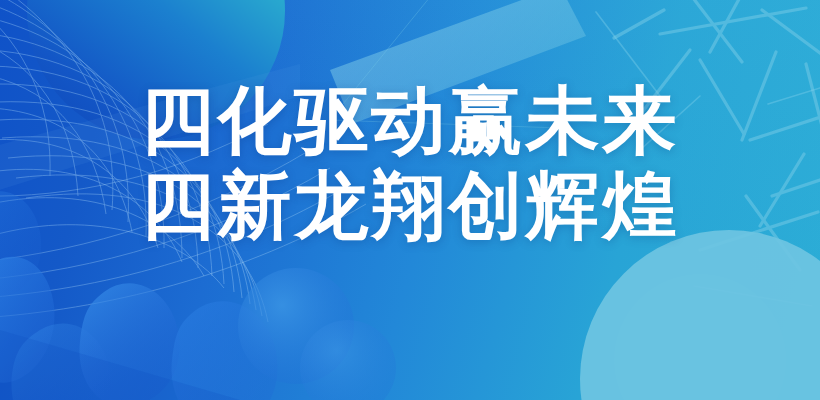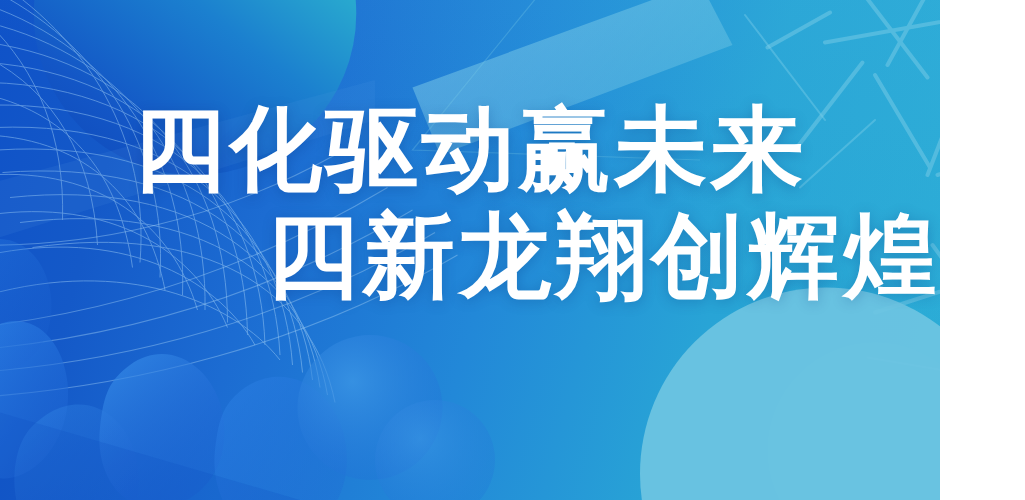--- a/index.html
+++ b/index.html
@@ -1,21 +1,21 @@
 <!DOCTYPE html>
 <html lang="zh"><head>
 <meta charset="utf-8">
 <title>Banner</title>
 <style>
   html,body{margin:0;padding:0;background:#fff;}
   *{box-sizing:border-box;}
 
   #banner{
     position:relative;
-    width:752px;
+    width:820px;
     height:400px;
     overflow:hidden;
     font-family:"DejaVu Sans","Liberation Sans",sans-serif;
     background:#1a64d4;
   }
 
   
   .bg-base{
     position:absolute; inset:0;
     background:linear-gradient(105deg,
@@ -61,21 +61,21 @@
   .headline{
     display:block;
     color:#ffffff;
     font-size:74px;
     line-height:1.19;
     font-weight:700;
     letter-spacing:3px;
     text-shadow:0 2px 10px rgba(8,48,120,0.26);
     white-space:nowrap;
   }
-  .headline.l2{ margin-top:-3px;text-align:right; }
+  .headline.l2{ margin-top:-3px; }
 
   
   .br-circle{
     position:absolute;
     right:-58px; bottom:-128px;
     width:298px; height:298px;
     border-radius:50%;
     background:#6ec4e2;
     opacity:.92;
     z-index:2;

